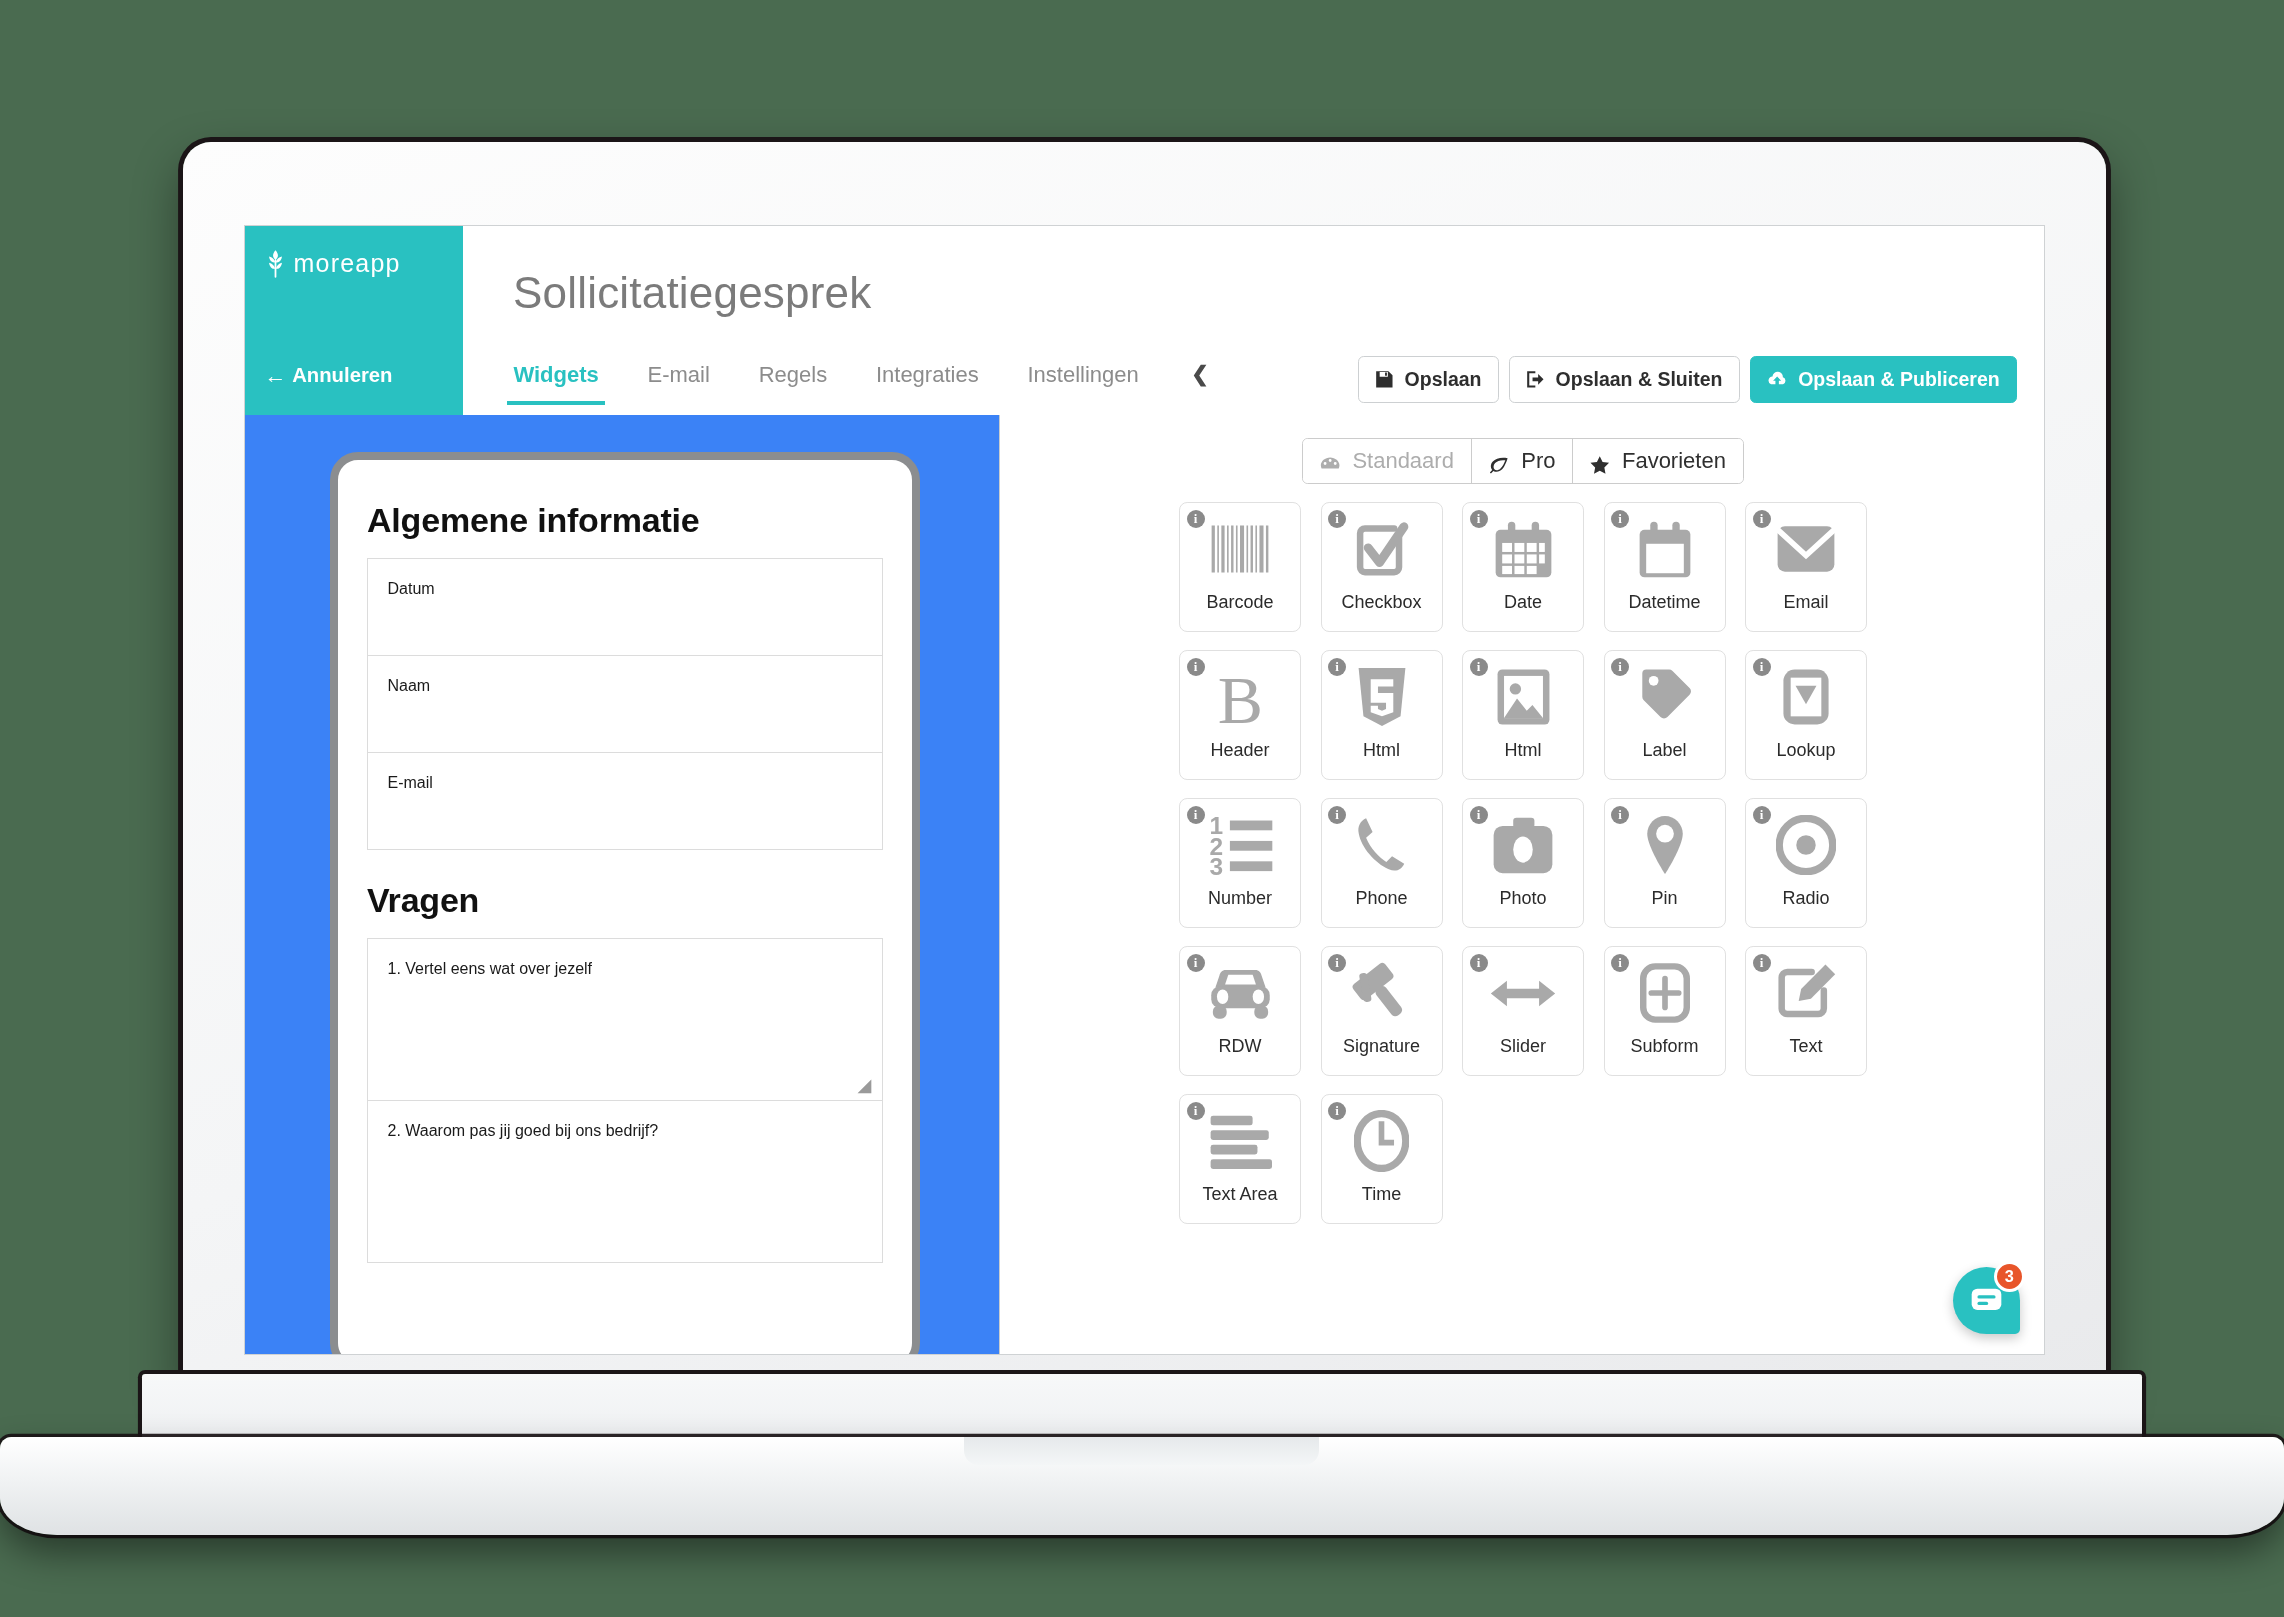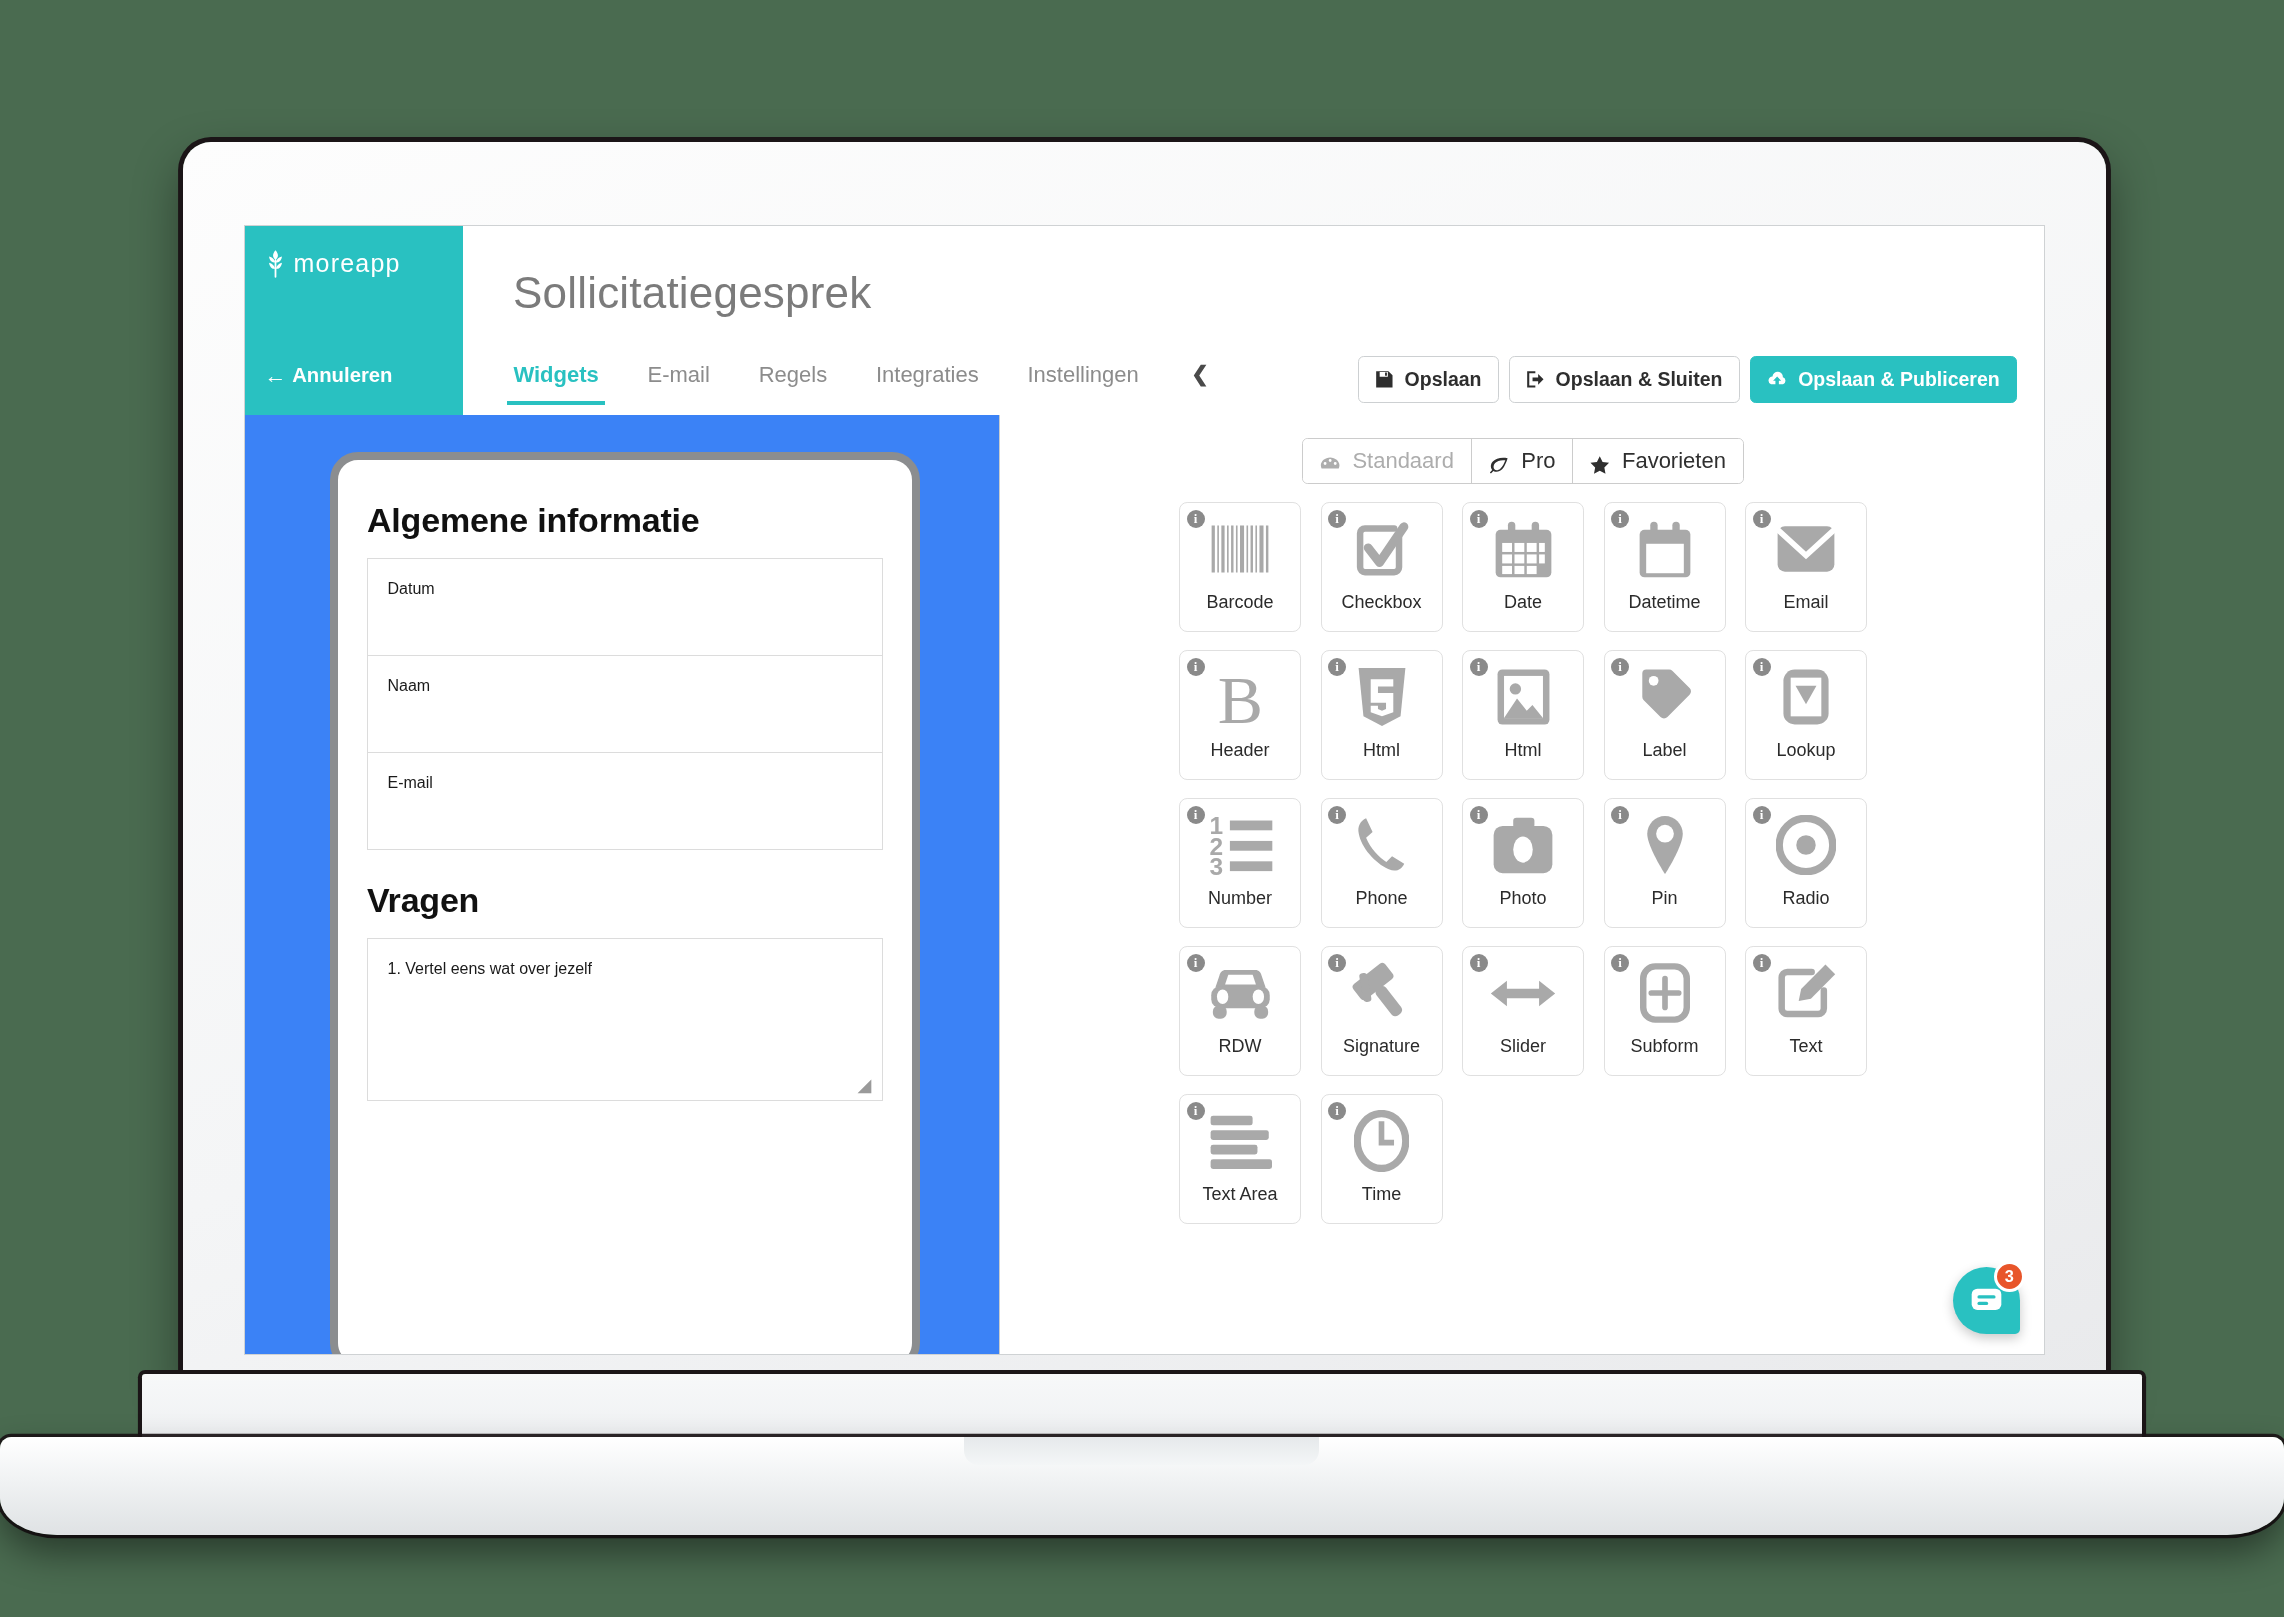--- a/index.html
+++ b/index.html
@@ -253,20 +253,25 @@
               <div class="field">
                 <div class="field-label">E-mail</div>
               </div>
             </div>
 
             <div class="sec-title" style="margin-top:31px;">Vragen</div>
             <div class="field-box first">
               <div class="field tall">
                 <div class="field-label">1. Vertel eens wat over jezelf</div>
                 <div class="resize-grip">◢</div>
+              </div>
+            </div>
+            <div class="field-box">
+              <div class="field tall">
+                <div class="field-label">2. Waarom pas jij goed bij ons bedrijf?</div>
               </div>
             </div>
 
           </div>
         </div>
       </div>
 
       <div class="widget-pane">
 
         <div class="seg-wrap">

